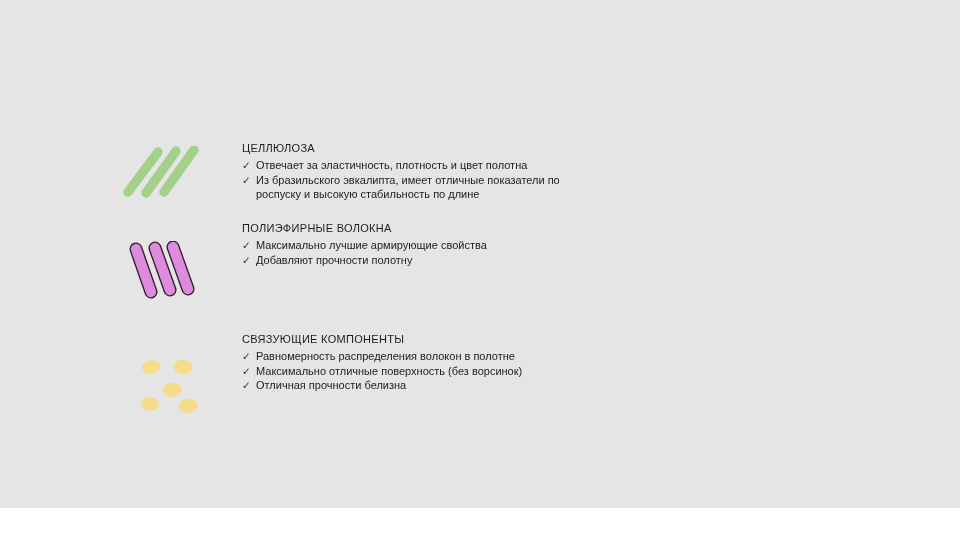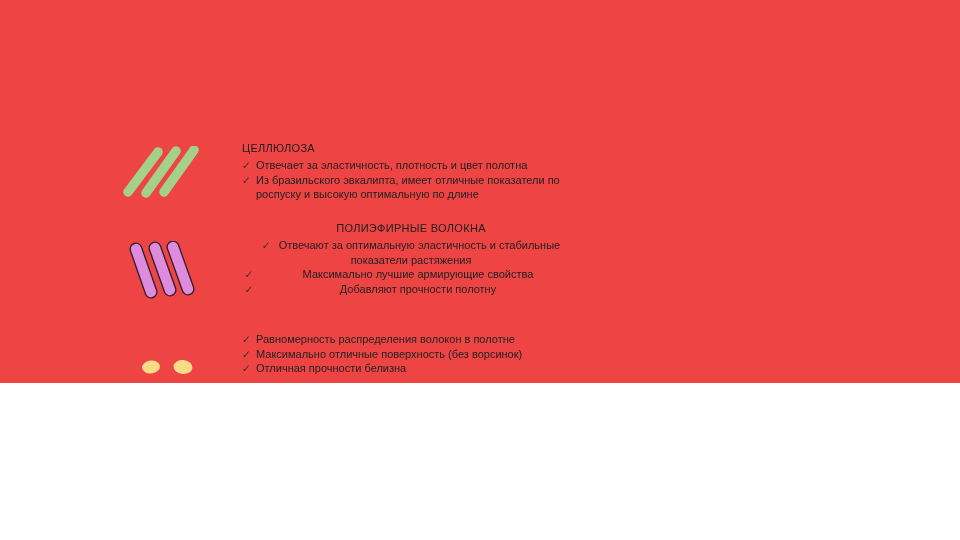--- a/index.html
+++ b/index.html
@@ -3,40 +3,40 @@
 <meta charset="utf-8">
 <style>
   html, body {
     margin: 0;
     padding: 0;
     background: #ffffff;
   }
   .slide {
     position: relative;
     width: 960px;
-    height: 383px;
-    background: #ef4444;
+    height: 508px;
+    background: #e5e5e5;
     overflow: hidden;
     font-family: "Liberation Sans", sans-serif;
     color: #1f1f1f;
   }
   .icon {
     position: absolute;
   }
   .icon-green  { left: 122px; top: 146px; }
   .icon-purple { left: 126px; top: 241px; }
   .icon-yellow { left: 138px; top: 357px; }
 
   .section-text {
     position: absolute;
     left: 242px;
     width: 338px;
   }
   .sec-1 { top: 141px; }
-  .sec-2 { top: 221px; text-align: center; }
+  .sec-2 { top: 221px; }
   .sec-3 { top: 332px; }
 
   .section-title {
     font-size: 11px;
     line-height: 15px;
     font-weight: 400;
     letter-spacing: 0.3px;
     color: #1c1c1c;
     margin: 0 0 2px 0;
     text-transform: uppercase;
@@ -108,41 +108,38 @@
   </div>
 
   <div class="section-text sec-1">
     <div class="section-title">ЦЕЛЛЮЛОЗА</div>
     <div class="bullet">
       <span class="check">✓</span>
       <span class="btext">Отвечает за эластичность, плотность и цвет полотна</span>
     </div>
     <div class="bullet">
       <span class="check">✓</span>
-      <span class="btext">Из бразильского эвкалипта, имеет отличные показатели по роспуску и высокую оптимальную по длине</span>
+      <span class="btext">Из бразильского эвкалипта, имеет отличные показатели по роспуску и высокую стабильность по длине</span>
     </div>
   </div>
 
   <div class="section-text sec-2">
     <div class="section-title">ПОЛИЭФИРНЫЕ ВОЛОКНА</div>
-    <div class="bullet no-hang">
-      <span class="check">✓</span>
-      <span class="btext">Отвечают за оптимальную эластичность и стабильные показатели растяжения</span>
-    </div>
     <div class="bullet">
       <span class="check">✓</span>
       <span class="btext">Максимально лучшие армирующие свойства</span>
     </div>
     <div class="bullet">
       <span class="check">✓</span>
       <span class="btext">Добавляют прочности полотну</span>
     </div>
   </div>
 
   <div class="section-text sec-3">
+    <div class="section-title">СВЯЗУЮЩИЕ КОМПОНЕНТЫ</div>
     <div class="bullet">
       <span class="check">✓</span>
       <span class="btext">Равномерность распределения волокон в полотне</span>
     </div>
     <div class="bullet">
       <span class="check">✓</span>
       <span class="btext">Максимально отличные поверхность (без ворсинок)</span>
     </div>
     <div class="bullet">
       <span class="check">✓</span>

